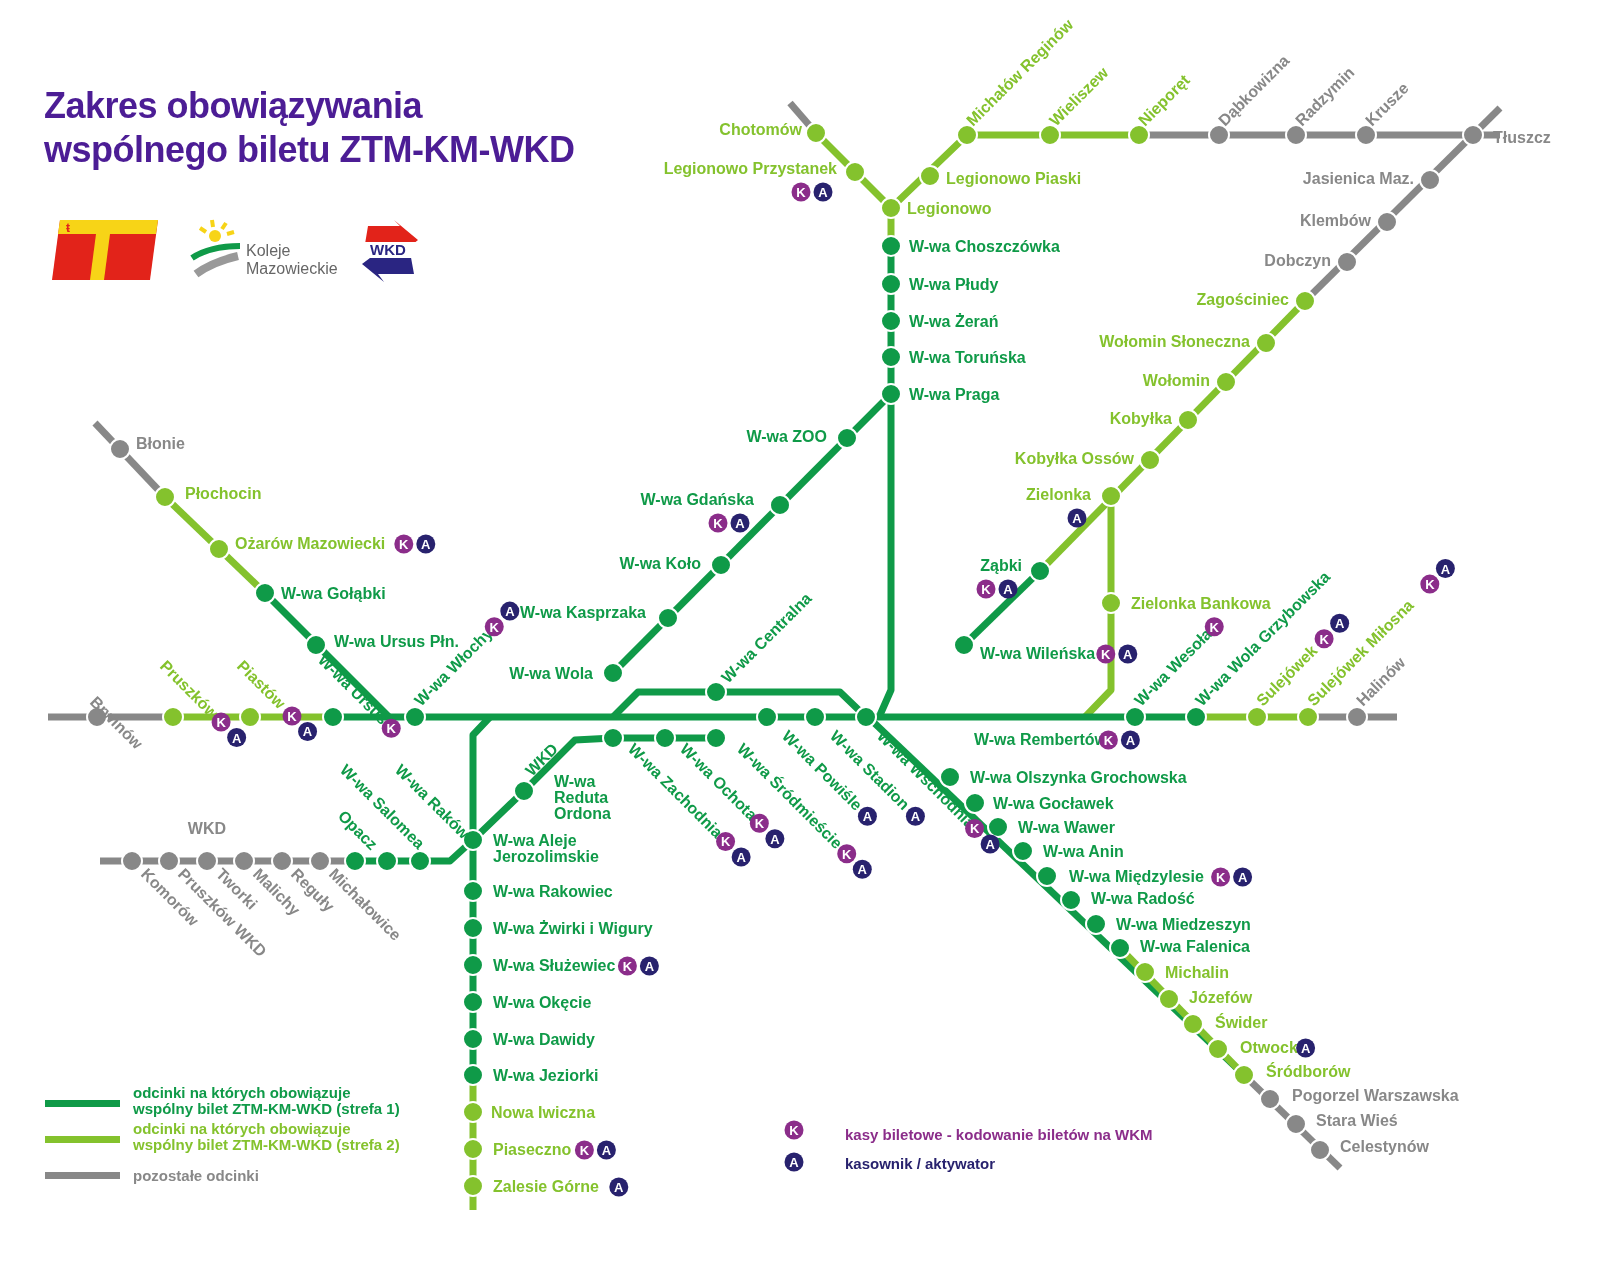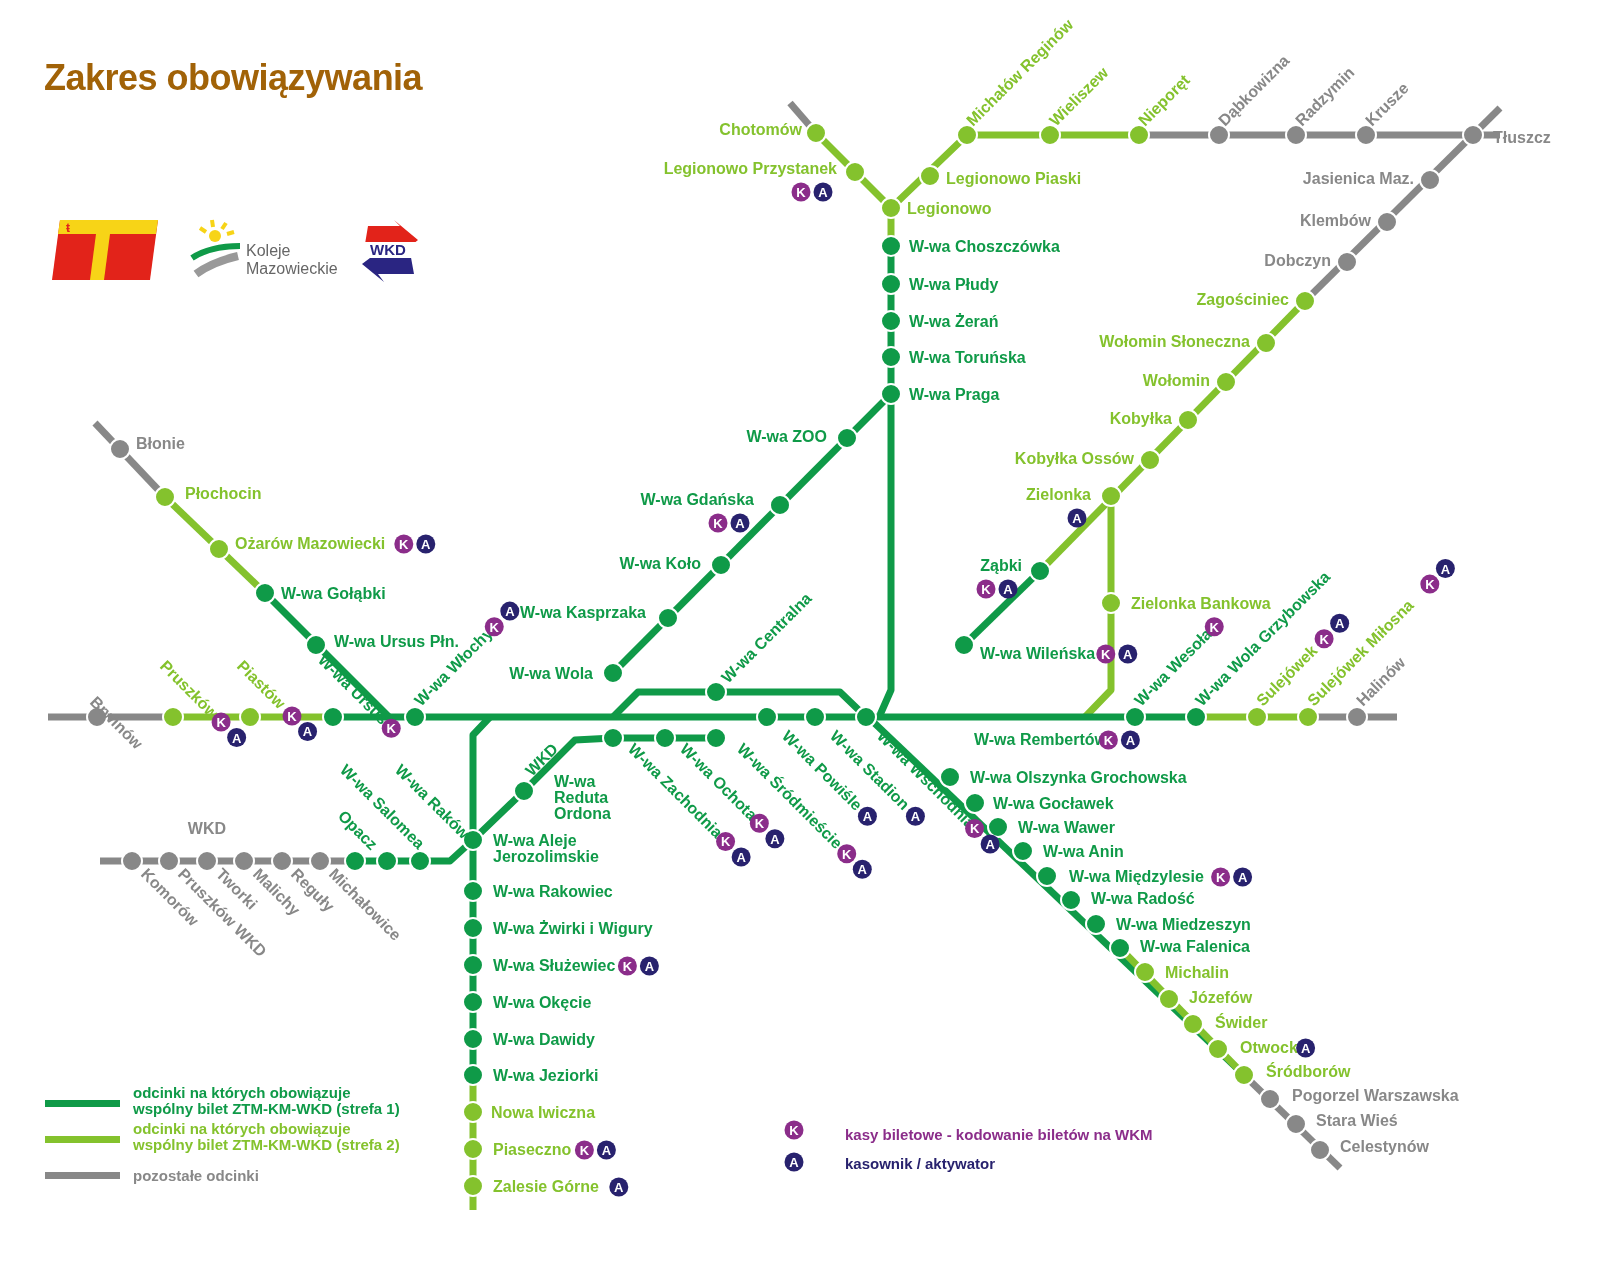--- a/index.html
+++ b/index.html
@@ -1,29 +1,30 @@
 <!DOCTYPE html>
 <html><head>
 <meta charset="utf-8">
 <style>
   html, body { margin:0; padding:0; background:#ffffff; }
   body { width:1600px; height:1263px; position:relative; overflow:hidden; font-family:"Liberation Sans", "DejaVu Sans", sans-serif; }
   #map { position:absolute; left:0; top:0; width:1600px; height:1263px; }
-  .title { position:absolute; left:44px; top:56px; color:#a16207; font-weight:bold; font-family:"Liberation Sans", sans-serif; }
+  .title { position:absolute; left:44px; top:84px; color:#4c1d95; font-weight:bold; font-family:"Liberation Sans", sans-serif; }
   .title .l1, .title .l2 { font-size:36px; line-height:44px; letter-spacing:-0.5px; display:block; }
   .title .l3 { font-size:24px; line-height:34px; display:block; }
   .logos { position:absolute; left:50px; top:218px; height:66px; width:380px; }
   .st-label { font-weight:bold; font-size:16px; font-family:"Liberation Sans", sans-serif; }
   .legend-text { font-weight:bold; font-size:15px; font-family:"Liberation Sans", sans-serif; }
 </style>
 </head>
 <body>
 
 <div class="title">
   <span class="l1">Zakres obowiązywania</span>
+  <span class="l2">wspólnego biletu ZTM-KM-WKD</span>
 </div>
 
 <svg class="logos" viewBox="0 0 380 66">
   <g>
     <polygon points="10,2 108,2 100,62 2,62" fill="#e2231a"></polygon>
     <polygon points="10,2 108,2 106,16 8,16" fill="#f7d417"></polygon>
     <polygon points="46,16 60,16 54,62 40,62" fill="#f7d417"></polygon>
     <text x="16" y="14" font-size="12" fill="#e2231a" font-weight="bold" font-family="Liberation Sans, sans-serif">ŧ</text>
   </g>
   <g>

